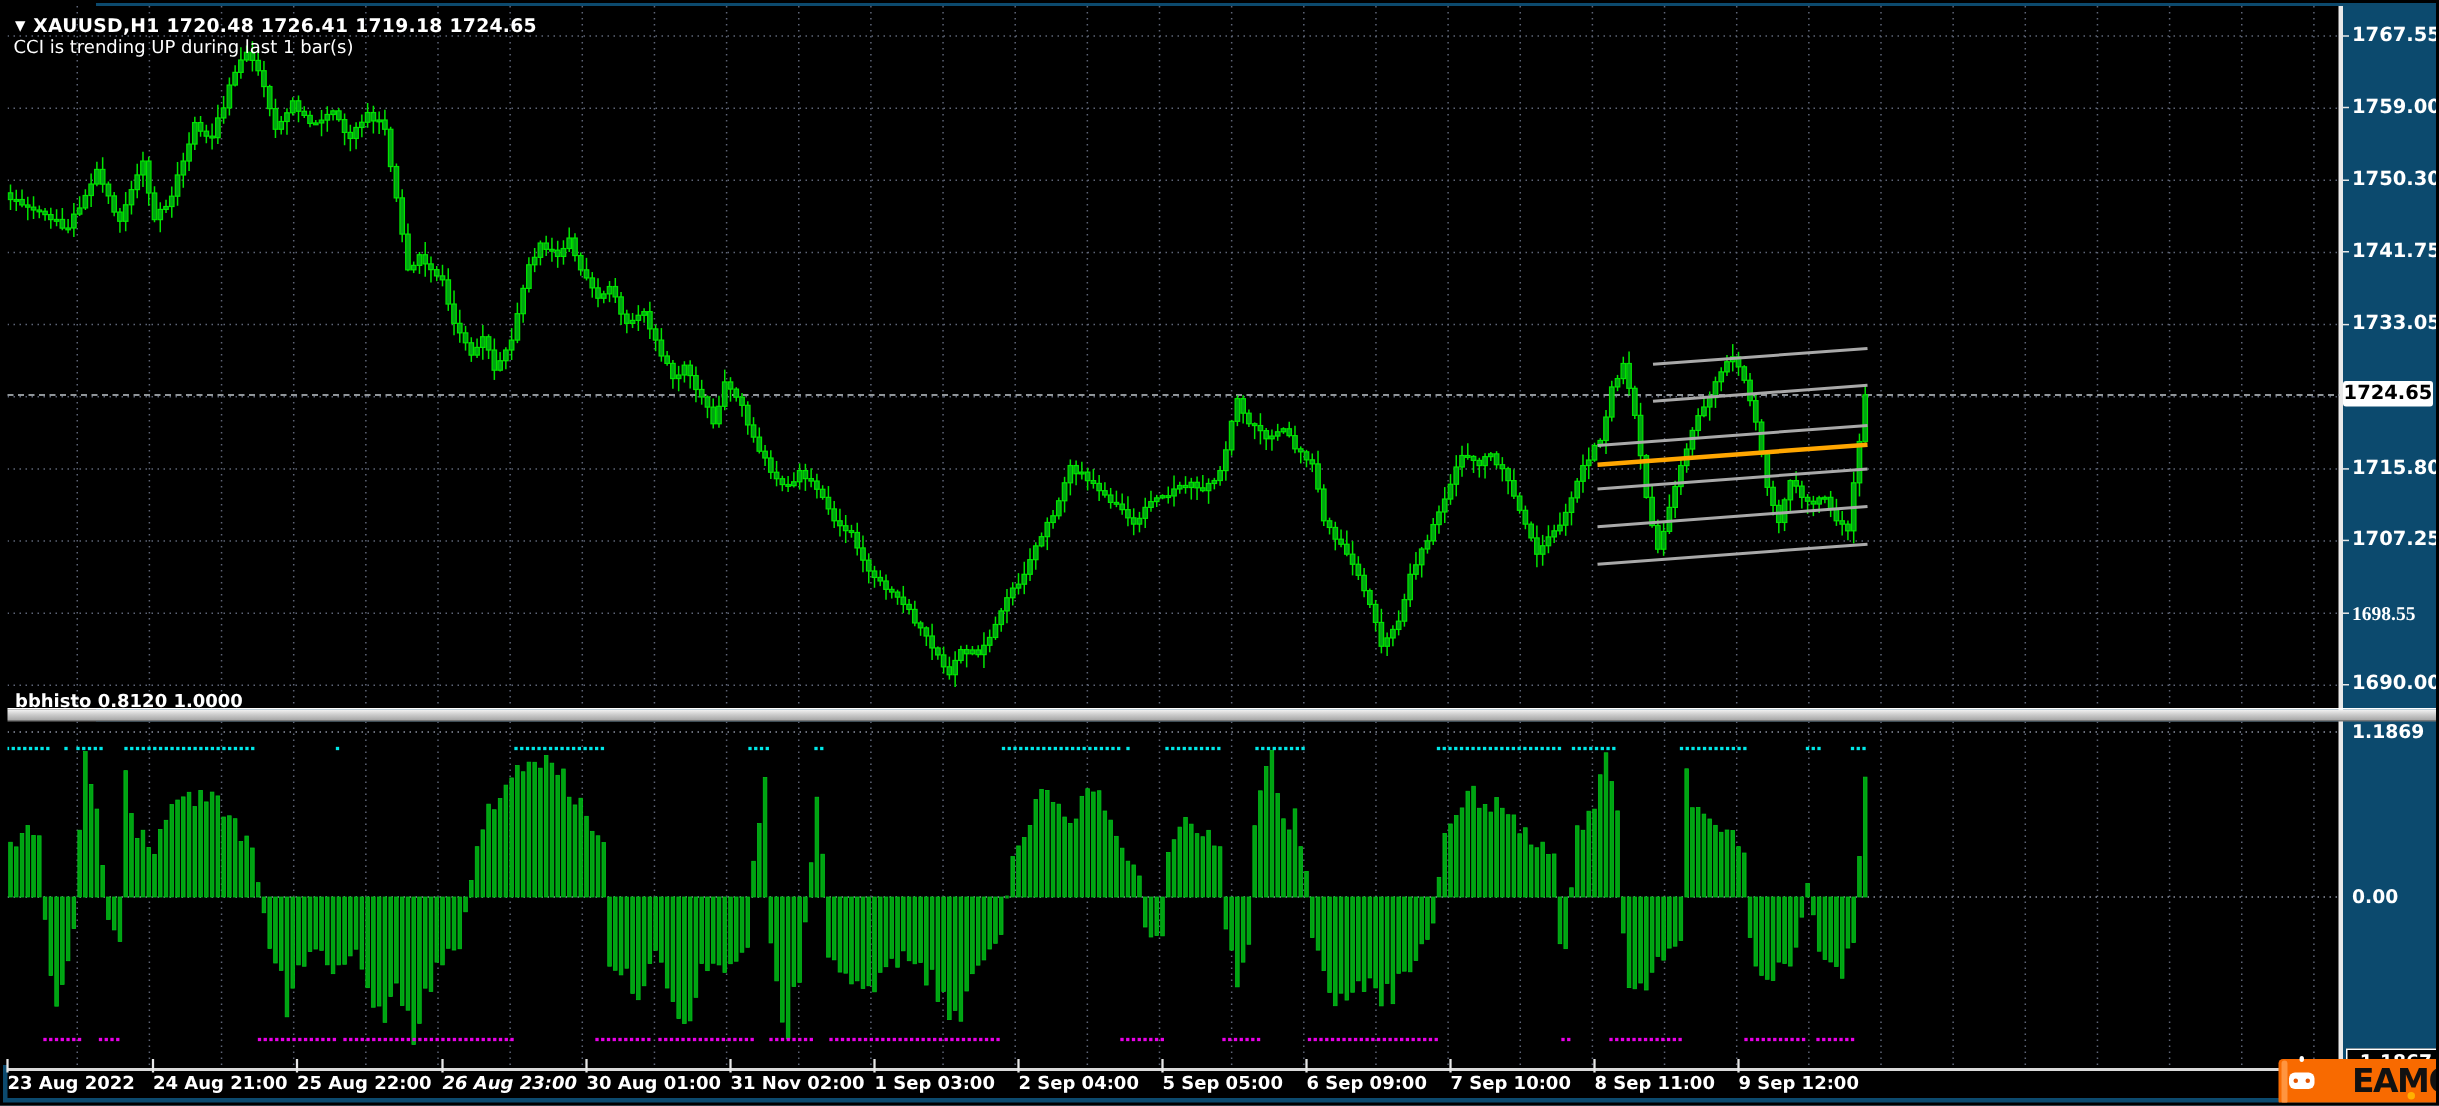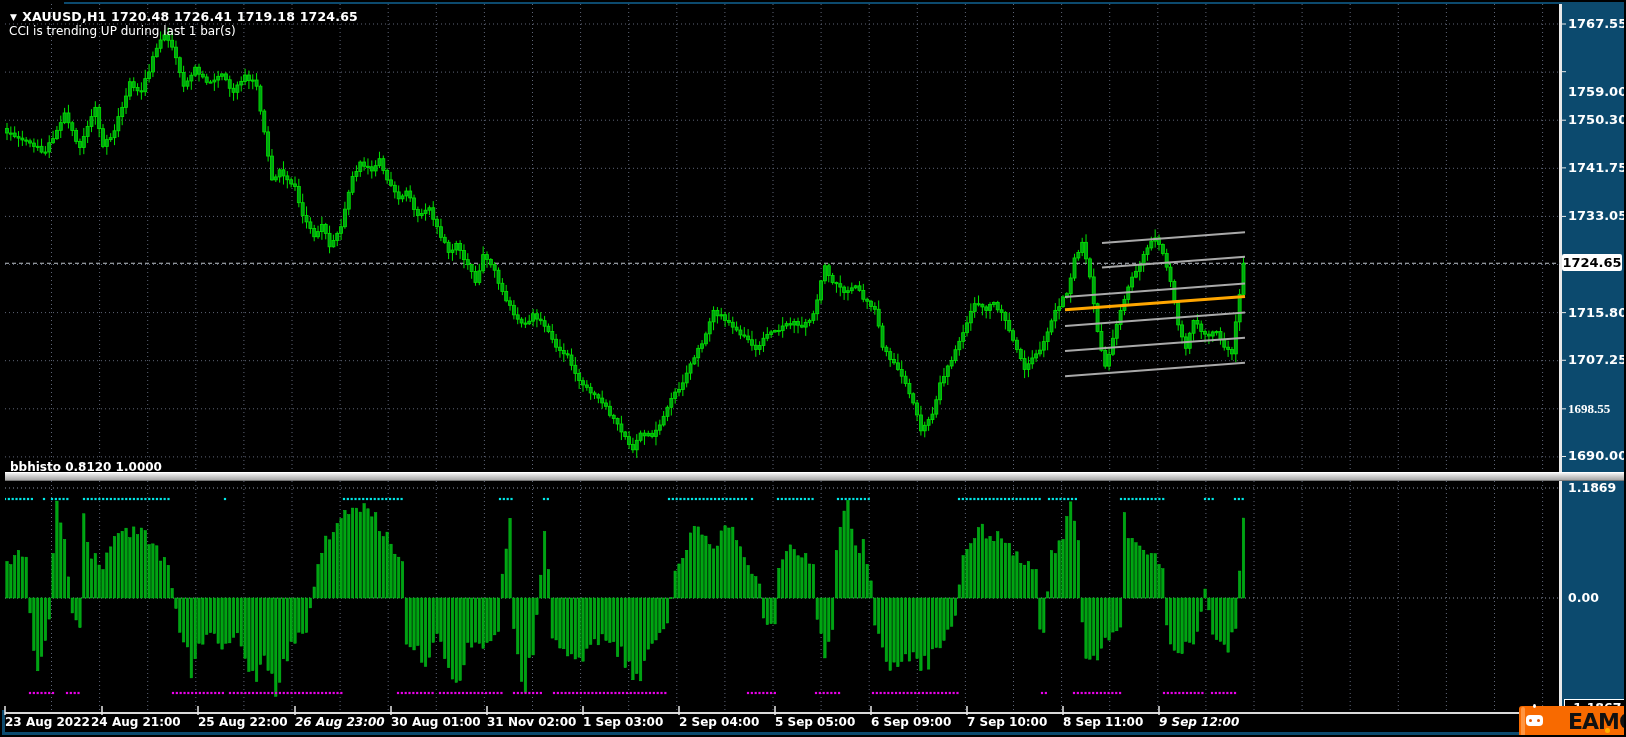--- a/index.html
+++ b/index.html
@@ -1492,48 +1492,48 @@
     </svg>
 
   <div id="symbol-line" class="overlay-text"><span class="dd">▼</span><span>XAUUSD,H1 1720.48 1726.41 1719.18 1724.65</span></div>
   <div id="alert-line" class="overlay-text">CCI is trending UP during last 1 bar(s)</div>
   <div id="bbhisto-label" class="overlay-text">bbhisto 0.8120 1.0000</div>
 
   <div id="current-price-badge" style="top: 252.253px;">1724.65</div>
 
   <div id="price-labels">
       <div class="price-label" style="top: 14px;">1767.55</div>
-      <div class="price-label" style="top: 61.6833px; margin-top: 20px;">1759.00</div>
+      <div class="price-label" style="top: 61.6833px;">1759.00</div>
       <div class="price-label" style="top: 110.203px;">1750.30</div>
       <div class="price-label" style="top: 157.887px;">1741.75</div>
       <div class="price-label" style="top: 206.406px;">1733.05</div>
       <div class="price-label" style="top: 302.61px;">1715.80</div>
       <div class="price-label" style="top: 350.293px;">1707.25</div>
       <div class="price-label" style="top: 398.813px; font-family: Liberation Serif, serif;">1698.55</div>
       <div class="price-label" style="top: 446.496px;">1690.00</div>
     </div>
   <div id="indicator-labels">
     <div class="ind-label" id="ind-max" style="top: 478px;">1.1869</div>
     <div class="ind-label" id="ind-zero" style="top: 588px;">0.00</div>
     <div class="ind-label boxed" id="ind-min" style="top: 697px;">-1.1867</div>
   </div>
   <div id="time-labels">
       <div class="time-label" style="left: 3px;">23 Aug 2022</div>
-      <div class="time-label" style="left: 89px;">24 Aug 21:00</div>
+      <div class="time-label" style="left: 100px;">24 Aug 21:00</div>
       <div class="time-label" style="left: 196px;">25 Aug 22:00</div>
       <div class="time-label" style="left: 293px; font-style: italic;">26 Aug 23:00</div>
       <div class="time-label" style="left: 389px;">30 Aug 01:00</div>
       <div class="time-label" style="left: 485px;">31 Nov 02:00</div>
       <div class="time-label" style="left: 581px;">1 Sep 03:00</div>
       <div class="time-label" style="left: 677px;">2 Sep 04:00</div>
       <div class="time-label" style="left: 773px;">5 Sep 05:00</div>
       <div class="time-label" style="left: 869px;">6 Sep 09:00</div>
       <div class="time-label" style="left: 965px;">7 Sep 10:00</div>
       <div class="time-label" style="left: 1061px;">8 Sep 11:00</div>
-      <div class="time-label" style="left: 1157px; font-style: italic;">9 Sep 12:00</div>
+      <div class="time-label" style="left: 1157px;">9 Sep 12:00</div>
     </div>
 
   <div id="logo">
     <div id="robot-icon">
       <div class="antenna"></div>
       <div class="face">
           <div class="eye" style="left:3px;"></div>
           <div class="eye" style="right:3px;"></div>
         </div>
     </div>

